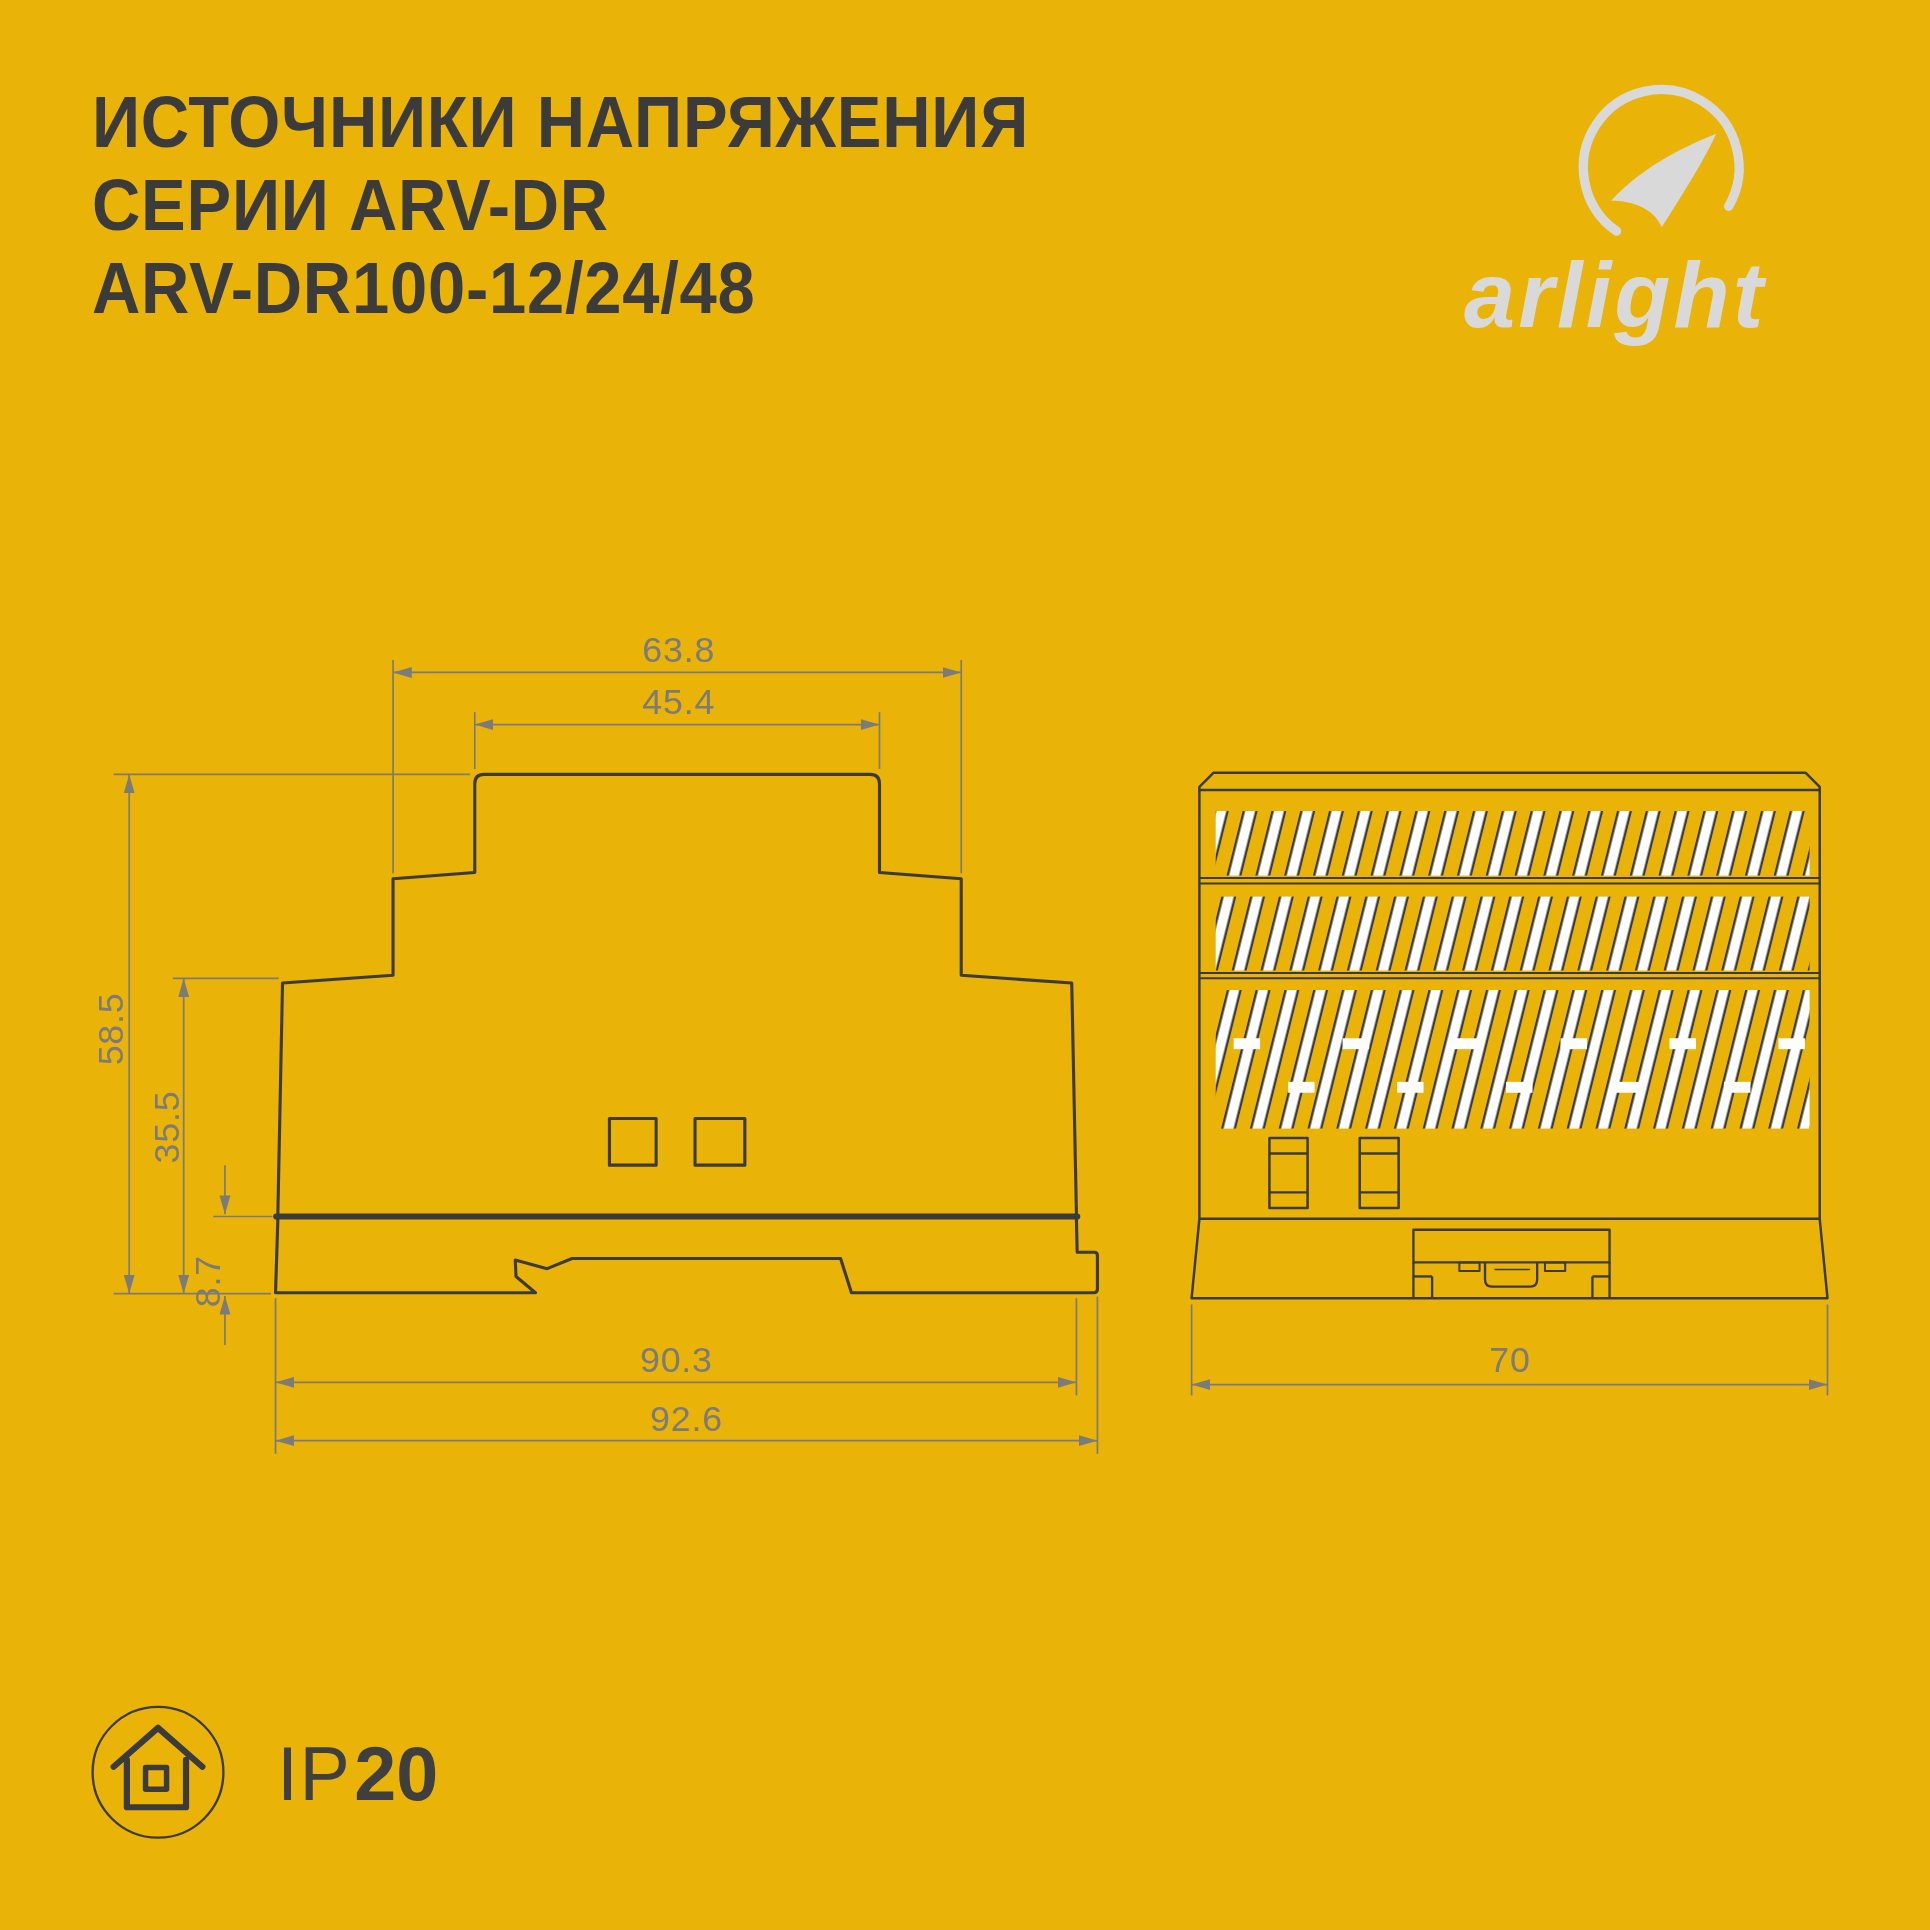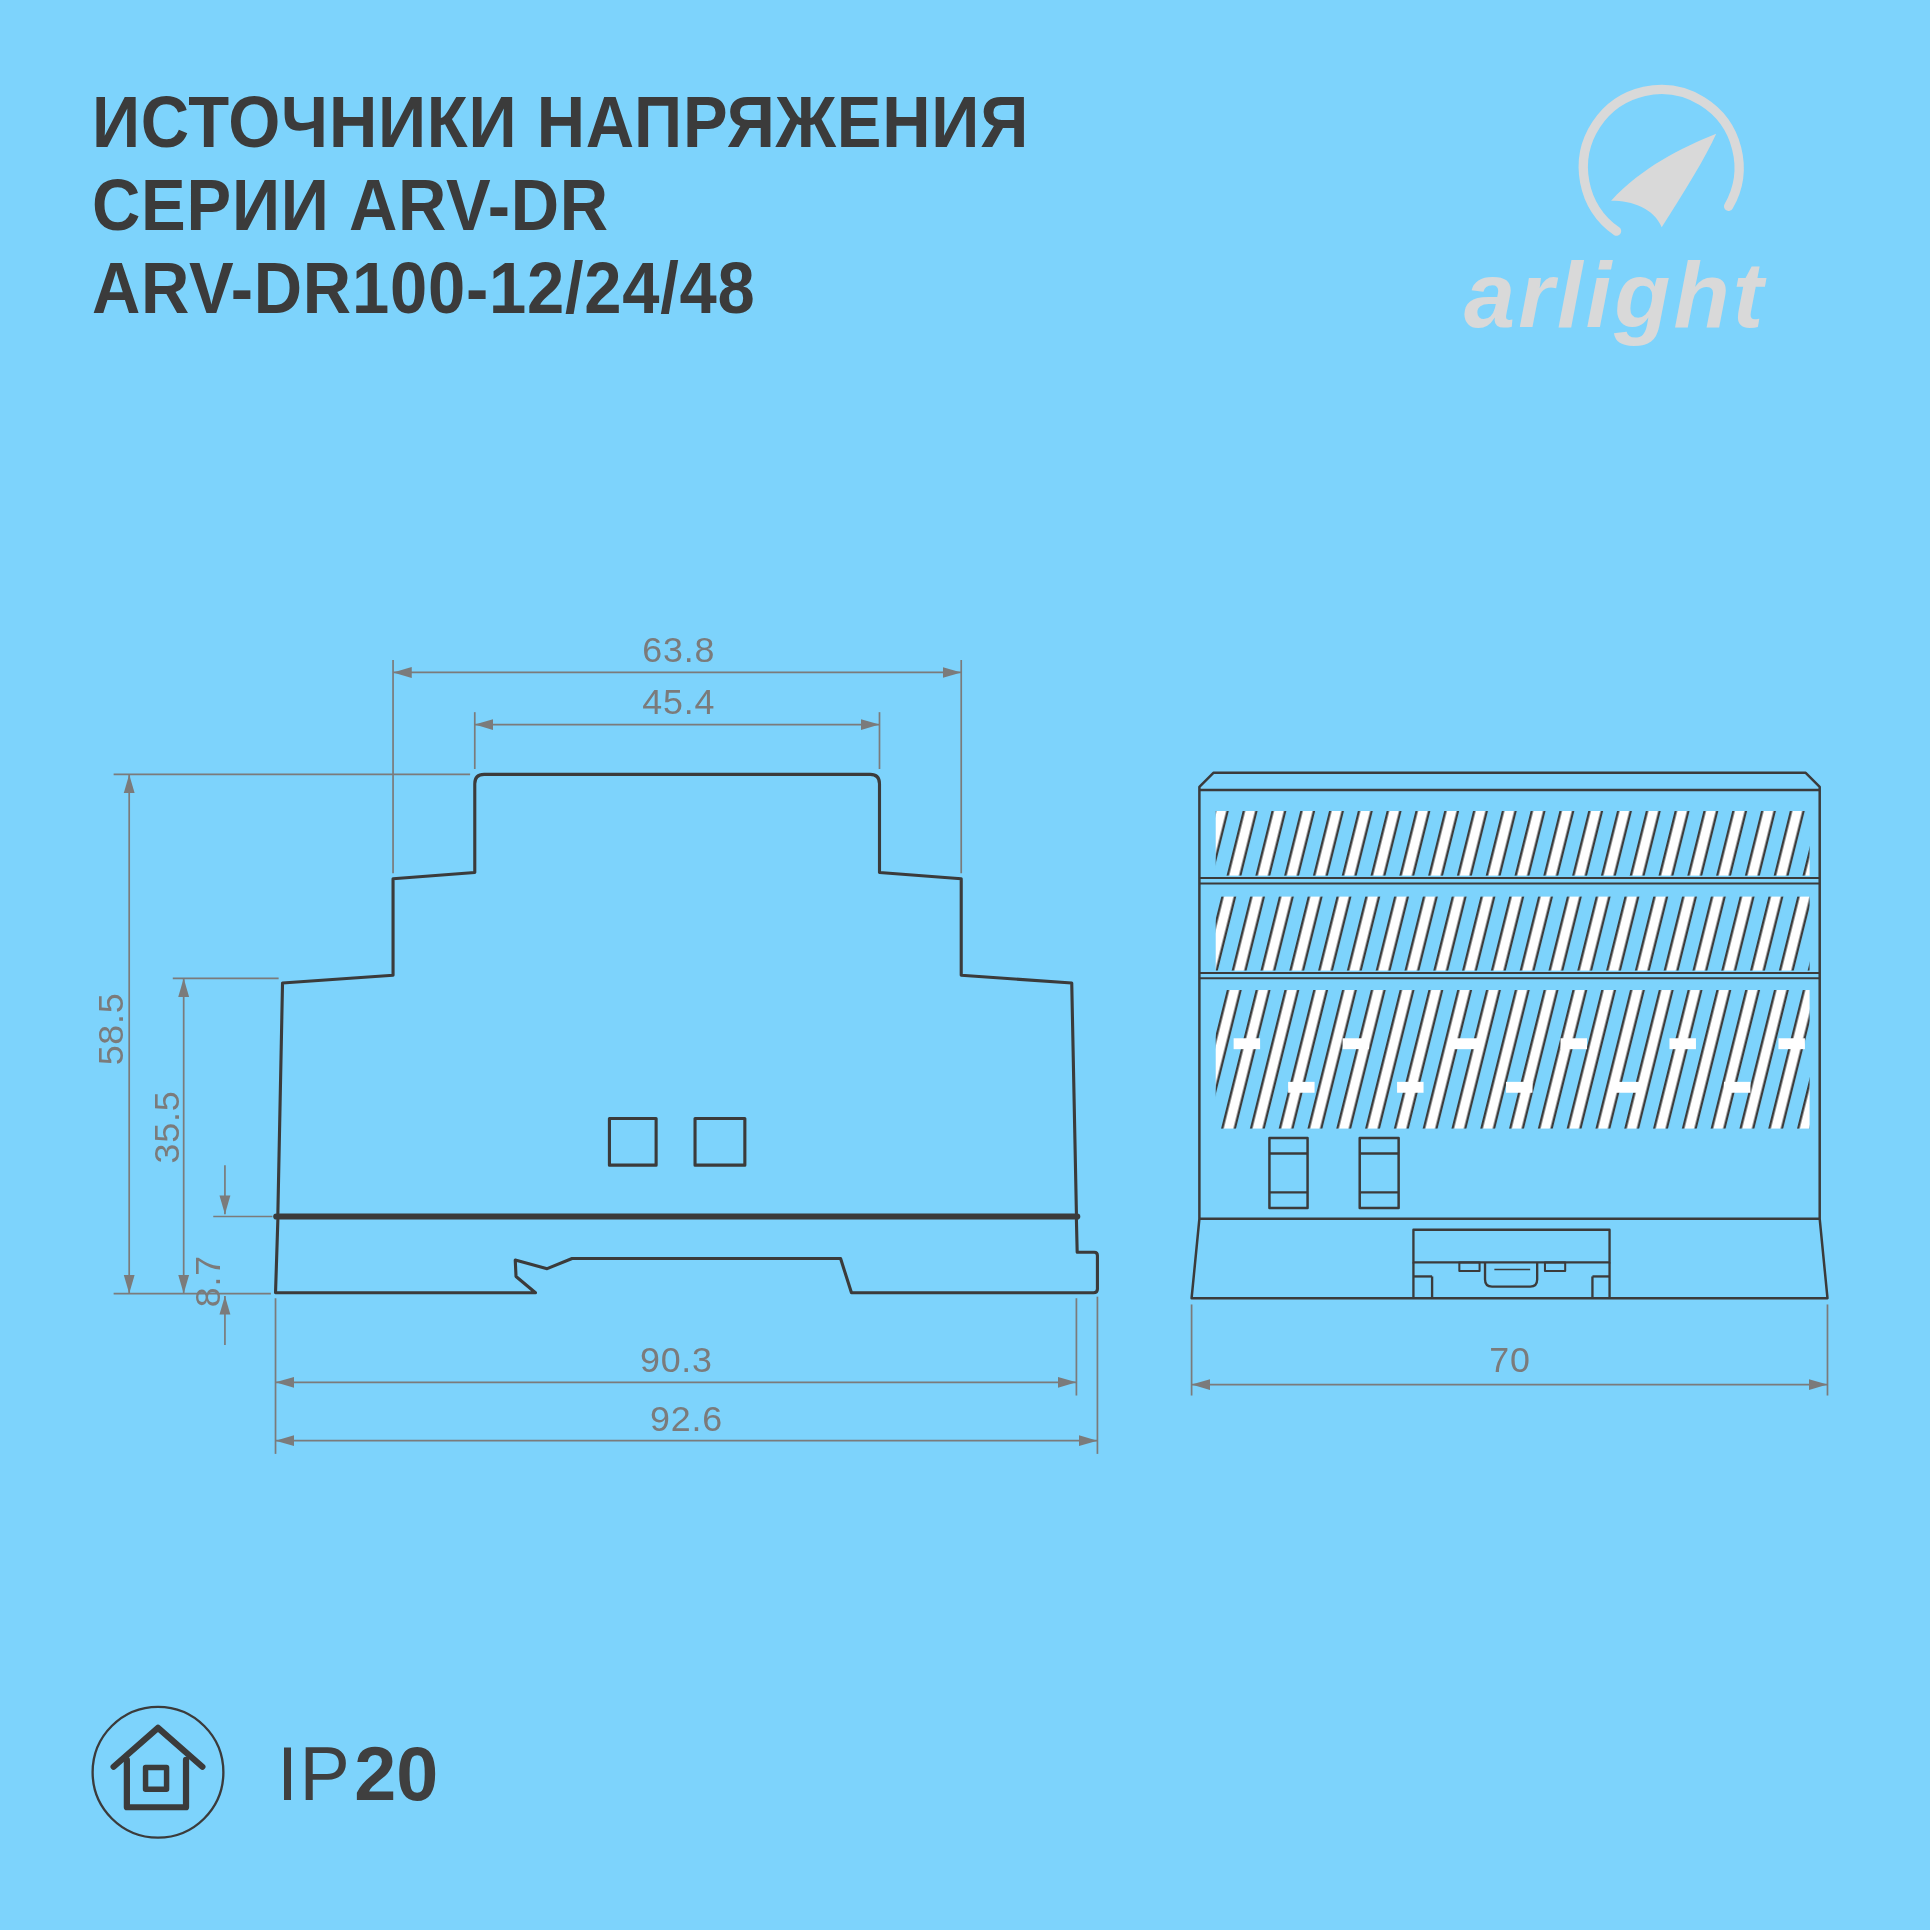--- a/index.html
+++ b/index.html
@@ -1,16 +1,16 @@
 <!DOCTYPE html>
 <html style="font-size:12.5px"><head>
 <meta charset="utf-8">
 <style>
   html,body{margin:0;padding:0;background:#fff;}
-  .canvas{position:relative;width:1931px;height:1931px;background:#7dd3fc;overflow:hidden;
+  .canvas{position:relative;width:1931px;height:1931px;background:#eab308;overflow:hidden;
           font-family:"Liberation Sans", sans-serif;}
   .title{position:absolute;left:92px;top:81px;font-size:72px;line-height:83px;font-weight:700;
          color:#3b3b3b;transform:scaleX(0.93);transform-origin:left top;white-space:nowrap;
          letter-spacing:0.8px;}
   svg text{font-family:"Liberation Sans", sans-serif;}
   .dimtxt{font-size:46px;fill:#7b7b7b;letter-spacing:1px;}
   .ip-light{font-size:97px;font-weight:400;fill:#3f3f3f;letter-spacing:2px;}
   .ip-bold{font-size:97px;font-weight:700;fill:#3f3f3f;}
   .wordmark{font-size:118px;font-weight:700;font-style:italic;fill:#d9d9d9;letter-spacing:4px;}
 </style>

